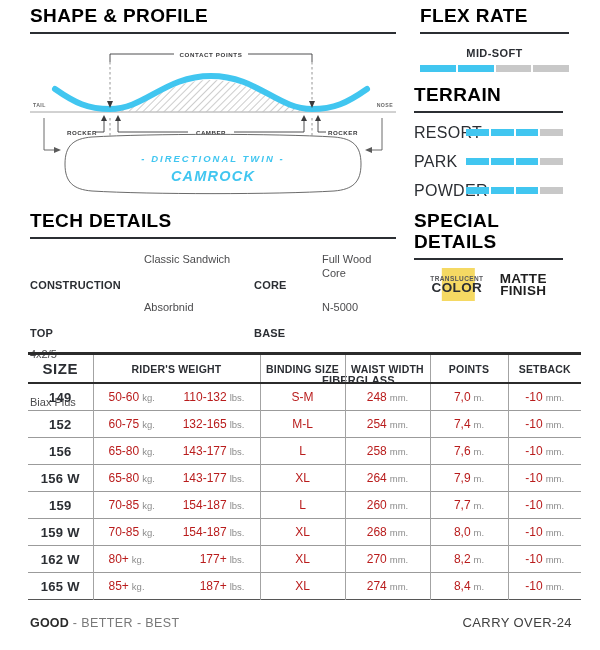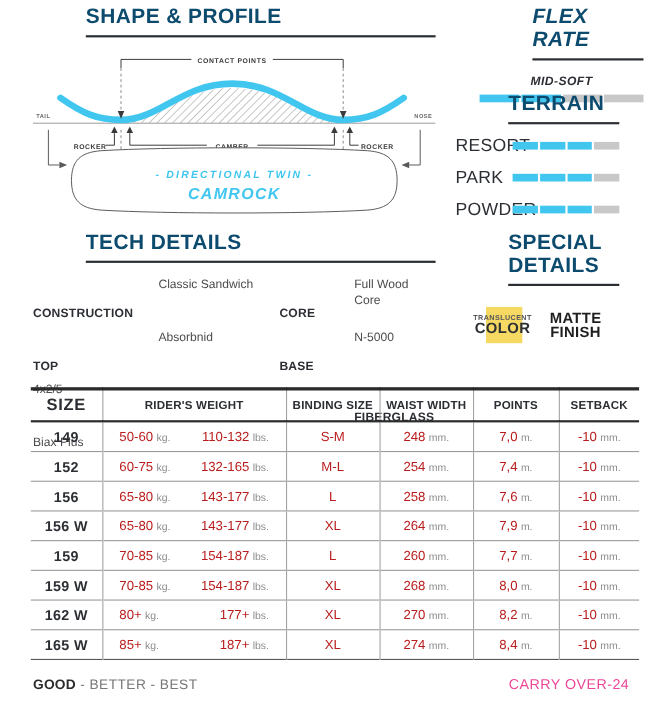--- a/index.html
+++ b/index.html
@@ -1,20 +1,20 @@
 <!DOCTYPE html>
 <html><head>
 <meta charset="utf-8">
 <style>
   html,body{margin:0;padding:0;background:#ffffff;}
   body{font-family:"Liberation Sans", sans-serif; color:#2b2e33;}
   #page{position:relative;width:600px;height:650px;background:#fff;overflow:hidden;}
 
-  .sec-title{font-size:19px;font-weight:800;letter-spacing:.4px;color:#0c4a6e;
-    border-bottom:2px solid #2b2e33;padding-bottom:5px;line-height:1.1;margin-left:48px;}
+  .sec-title{font-size:19px;font-weight:800;letter-spacing:.4px;color:#000000;
+    border-bottom:2px solid #2b2e33;padding-bottom:5px;line-height:1.1;}
 
   
   .abs{position:absolute;}
 
   
   .bar{display:flex;gap:2px;height:7px;}
   .seg{flex:1;}
   .seg-on{background:#41c6f0;}
   .seg-off{background:#c8c8c8;}
 
@@ -25,21 +25,21 @@
   .terrain-label{width:52px;font-size:16px;font-weight:400;letter-spacing:.3px;color:#2b2e33;}
   .terrain-bar{flex:1;}
 
   
   #tech-grid{margin-top:14px;display:grid;grid-template-columns:114px 110px 68px auto;
     row-gap:8px;font-size:11px;line-height:1.25;}
   .tech-key{font-weight:800;color:#2b2e33;letter-spacing:.2px;margin-top:26px;}
   .tech-val{color:#4c4c4e;}
 
   
-  #badges{margin-top:24px;display:flex;justify-content:space-evenly;align-items:center;}
+  #badges{margin-top:13px;display:flex;justify-content:space-evenly;align-items:center;}
   .badge{position:relative;text-align:center;}
   #badge-translucent .hl{position:absolute;left:50%;top:-7px;transform:translateX(-46%);
     width:33px;height:33px;background:#f5d963;z-index:0;}
   #badge-translucent .l1{position:relative;z-index:1;font-size:6.5px;font-weight:600;
     color:#55565a;letter-spacing:.4px;}
   #badge-translucent .l2{position:relative;z-index:1;font-size:13.5px;font-weight:800;
     color:#2b2e33;letter-spacing:.4px;line-height:.95;}
   #badge-matte .l1,#badge-matte .l2{font-size:13.5px;font-weight:800;color:#1f1f1f;
     letter-spacing:.3px;line-height:.88;}
 
@@ -59,21 +59,21 @@
   .unit{font-weight:400;color:#8c8c8c;font-size:9.5px;margin-left:3px;}
   td.size-c{font-weight:800;font-size:13px;letter-spacing:.3px;}
   .wpair{display:flex;justify-content:space-between;padding:0 14px;}
   .wgrp{white-space:nowrap;}
 
   
   #footer{position:absolute;left:30px;right:28px;top:613px;display:flex;
     justify-content:space-between;align-items:baseline;}
   #grade b{font-size:12.5px;font-weight:800;color:#2b2b2b;letter-spacing:.2px;}
   #grade span{font-size:12.5px;color:#787878;letter-spacing:.4px;}
-  #carryover{font-size:13px;color:#ec4899;letter-spacing:.4px;}
+  #carryover{font-size:13px;color:#404040;letter-spacing:.4px;}
 </style>
 </head>
 <body>
 
 <div id="page">
 
   <div class="abs" style="left:30px;top:6px;width:366px;">
     <div class="sec-title">SHAPE &amp; PROFILE</div>
 
     <svg width="366" height="158" viewBox="0 0 366 158" style="margin-top:6px;display:block;">
@@ -128,21 +128,21 @@
       <polygon points="342,107 342,113 335,110" fill="#5a5a5a"></polygon>
 
       <path d="M 62 97 C 120 93.5, 246 93.5, 304 97 C 323 98.5, 331 106, 331 124
                C 331 142, 323 149.5, 304 151 C 246 154.5, 120 154.5, 62 151
                C 43 149.5, 35 142, 35 124 C 35 106, 43 98.5, 62 97 Z" fill="#ffffff" stroke="#5a5a5a" stroke-width="0.9"></path>
       <text x="183" y="122" text-anchor="middle" font-size="9.5" font-weight="600" font-style="italic" fill="#41c6f0" letter-spacing="2">- DIRECTIONAL TWIN -</text>
       <text x="183" y="141" text-anchor="middle" font-size="14.5" font-weight="800" font-style="italic" fill="#41c6f0" letter-spacing="1.2">CAMROCK</text>
     </svg>
   </div>
 
-  <div class="abs" style="left:436px;top:6px;width:149px;font-style:italic;">
+  <div class="abs" style="left:420px;top:6px;width:149px;">
     <div class="sec-title">FLEX RATE</div>
     <div id="flex-label">MID-SOFT</div>
     <div class="bar" id="flex-bar">
         <div class="seg seg-on"></div>
         <div class="seg seg-on"></div>
         <div class="seg seg-off"></div>
         <div class="seg seg-off"></div>
       </div>
   </div>
 

